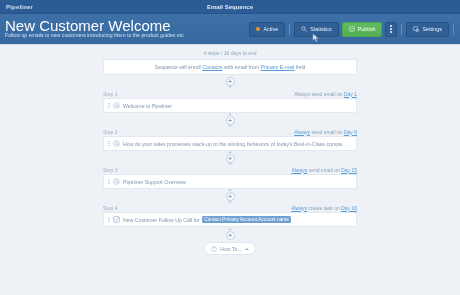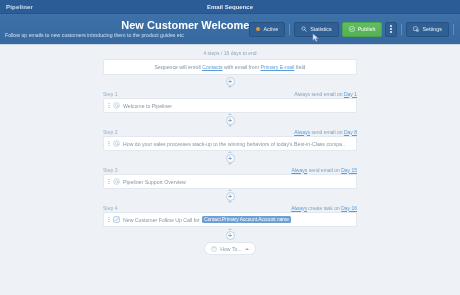--- a/index.html
+++ b/index.html
@@ -32,22 +32,22 @@
   .headerband {
     height: 31px;
     background: #3a6ea5;
     background: linear-gradient(#3d71a8, #3769a0);
     display: flex; align-items: center;
     padding: 0 5px 0 0;
     border-bottom: 1px solid #cfd9e4;
   }
   .head-left { flex: 1; padding-left: 5px; min-width: 0; }
   .page-title {
-    color: #ffffff; font-size: 11px; font-weight: bold;
-    line-height: 11px; white-space: nowrap; text-align: right;
+    color: #ffffff; font-size: 15px; font-weight: normal;
+    line-height: 11px; white-space: nowrap;
   }
   .page-sub {
     color: #cfe0f0; font-size: 5.2px; line-height: 8px;
     white-space: nowrap; overflow: hidden; text-overflow: ellipsis;
   }
 
   .head-right { display: flex; align-items: center; gap: 3px; }
   .btn {
     height: 15px; border-radius: 2px;
     display: flex; align-items: center; gap: 3px;

